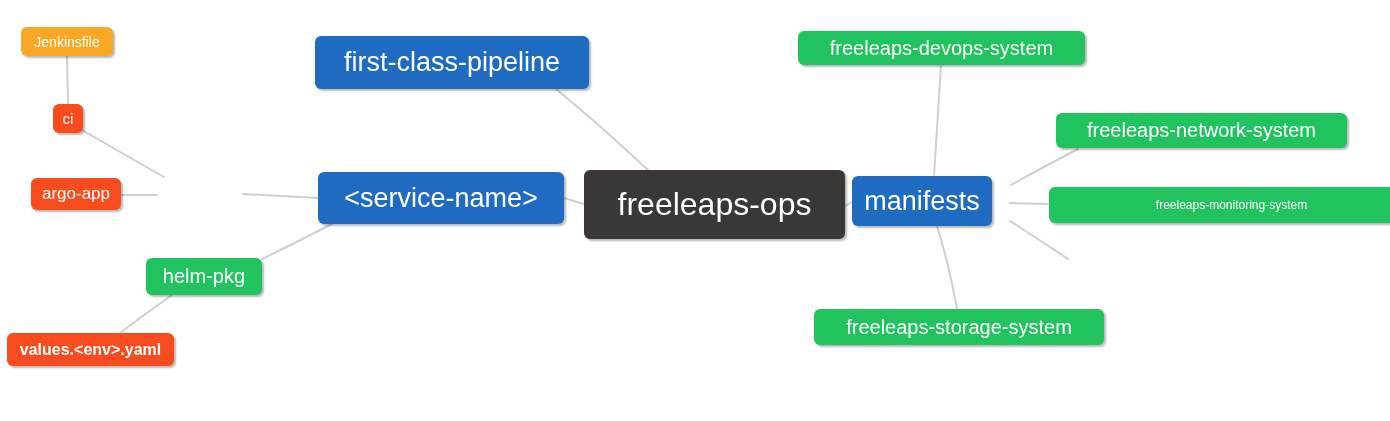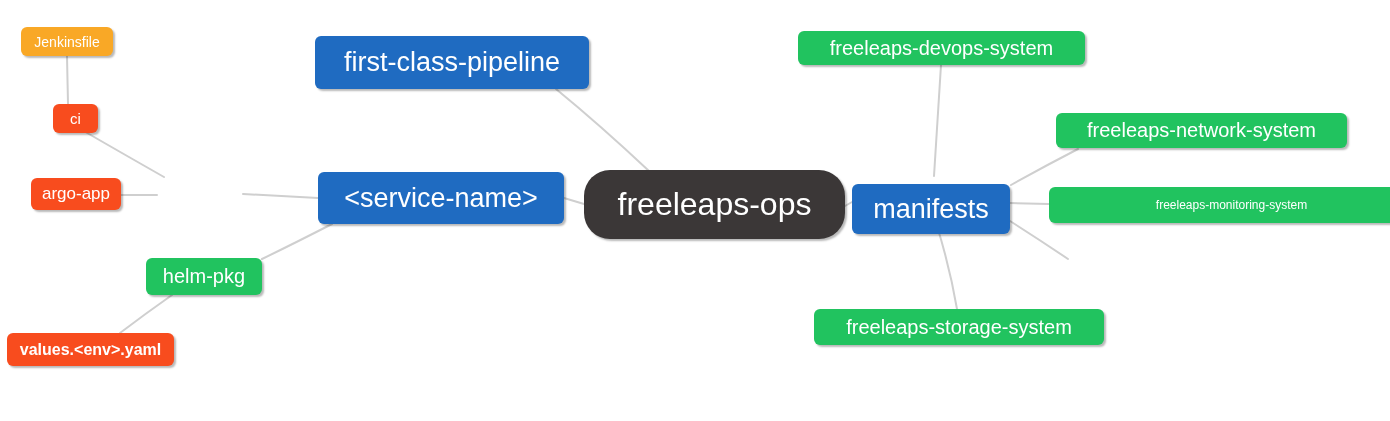--- a/index.html
+++ b/index.html
@@ -37,32 +37,32 @@
     border-radius: 6px;
     box-shadow: 2px 2px 2px rgba(0, 0, 0, 0.28);
     white-space: nowrap;
     cursor: default;
     box-sizing: border-box;
   }
   .bg-blue   { background: var(--c-blue,   #1f6bc1); }
   .bg-green  { background: var(--c-green,  #21c35f); }
   .bg-red    { background: var(--c-red,    #f84c1e); }
   .bg-orange { background: var(--c-orange, #f9a826); }
-  .bg-dark   { background: var(--c-dark,   #3b3737); border-radius: 26px; }
+  .bg-dark   { background: var(--c-dark,   #3b3737); }
 
   .n-jenkinsfile { left: 21px;   top: 27px;  width: 92px;  height: 29px; font-size: 14px; }
-  .n-ci          { left: 53px;   top: 104px; width: 45px;  height: 29px; font-size: 15px; }
+  .n-ci          { left: 53px;   top: 104px; width: 30px;  height: 29px; font-size: 15px; }
   .n-argo        { left: 31px;   top: 178px; width: 90px;  height: 32px; font-size: 17px; }
   .n-env         { left: 157px;  top: 176px; width: 86px;  height: 37px; font-size: 20px; }
   .n-helm        { left: 146px;  top: 258px; width: 116px; height: 37px; font-size: 20px; }
   .n-values      { left: 7px;    top: 333px; width: 167px; height: 33px; font-size: 16px; font-weight: bold; }
   .n-fcp         { left: 315px;  top: 36px;  width: 274px; height: 53px; font-size: 27px; }
   .n-service     { left: 318px;  top: 172px; width: 246px; height: 52px; font-size: 27px; }
   .n-root        { left: 584px;  top: 170px; width: 261px; height: 69px; font-size: 32px; }
-  .n-manifests   { left: 852px;  top: 184px; width: 158px; height: 50px; font-size: 27px; }
+  .n-manifests   { left: 852px;  top: 176px; width: 140px; height: 50px; font-size: 27px; }
   .n-devops      { left: 798px;  top: 31px;  width: 287px; height: 34px; font-size: 20px; }
   .n-network     { left: 1056px; top: 113px; width: 291px; height: 35px; font-size: 20px; }
   .n-monitoring  { left: 1049px; top: 187px; width: 365px; height: 36px; font-size: 12px; }
   .n-controls    { left: 1062px; top: 259px; width: 292px; height: 36px; font-size: 20px; }
   .n-storage     { left: 814px;  top: 309px; width: 290px; height: 36px; font-size: 20px; }
 </style>
 </head>
 <body>
 
 <div id="canvas">

